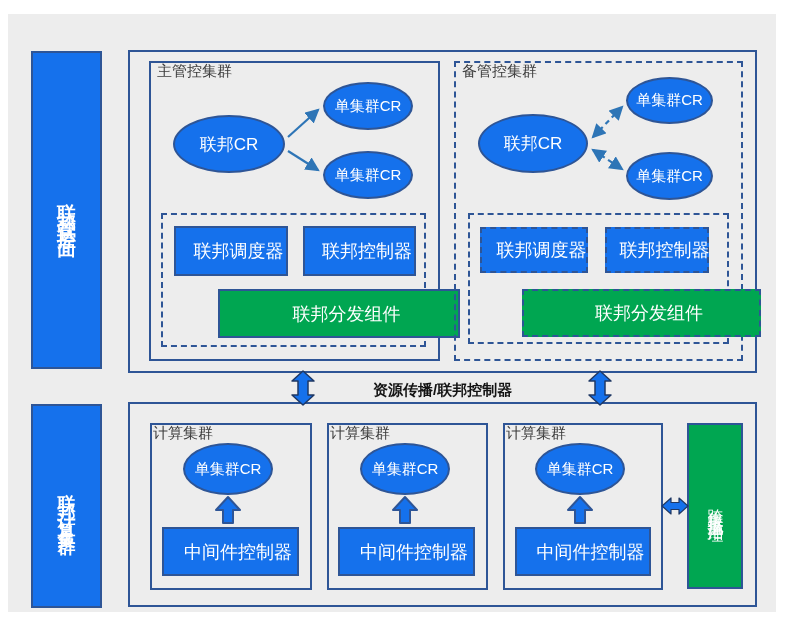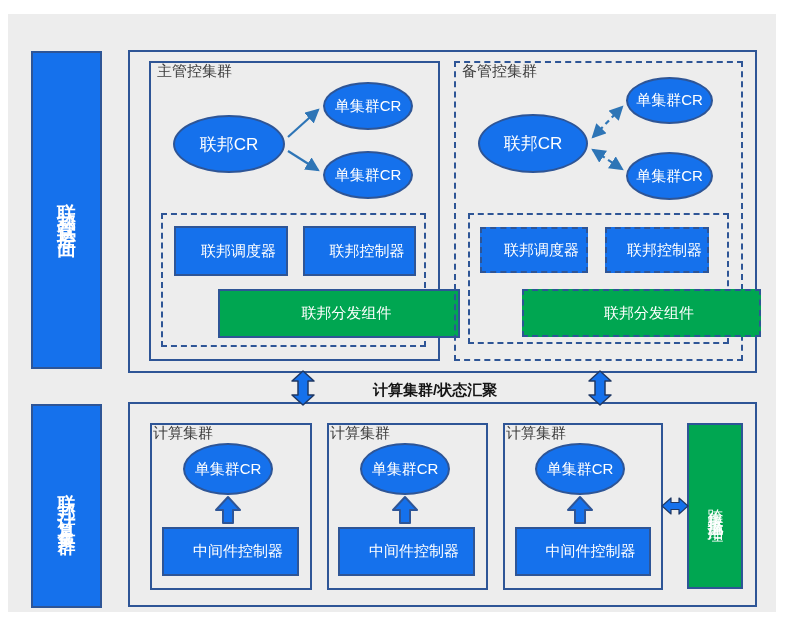--- a/index.html
+++ b/index.html
@@ -25,21 +25,21 @@
   }
   .ellipse{
     background:#1571EC;border:2px solid #2E5596;border-radius:50%;
     color:#fff;display:flex;align-items:center;justify-content:center;
     font-size:15px;white-space:nowrap;
   }
   .ellipse.big{font-size:17px;}
   .rect{
     background:#1571EC;border:2px solid #2E5596;
     color:#fff;display:flex;align-items:center;justify-content:center;
-    font-size:15px;white-space:nowrap;padding-left:15px;
+    font-size:18px;white-space:nowrap;padding-left:15px;
   }
   .rect.green{background:#00A651;margin-left:44px;}
   .rect.dashed{border-style:dashed;}
   .group-title{
     position:absolute;font-size:15px;color:#3C3C3C;white-space:nowrap;
   }
   .flow-label{
     position:absolute;font-size:15px;font-weight:bold;color:#141414;white-space:nowrap;
   }
   .traffic{
@@ -75,21 +75,21 @@
   <div class="abs frame-dashed" style="left:454px;top:61px;width:289px;height:300px;"></div>
   <div class="group-title" style="left:462px;top:62px;text-align:right;">备管控集群</div>
   <div class="abs ellipse big" style="left:478px;top:114px;width:110px;height:59px;">联邦CR</div>
   <div class="abs ellipse" style="left:626px;top:77px;width:87px;height:47px;">单集群CR</div>
   <div class="abs ellipse" style="left:626px;top:152px;width:87px;height:48px;">单集群CR</div>
   <div class="abs frame-dashed" style="left:468px;top:213px;width:261px;height:131px;"></div>
   <div class="abs rect dashed" style="left:480px;top:227px;width:108px;height:46px;">联邦调度器</div>
   <div class="abs rect dashed" style="left:605px;top:227px;width:104px;height:46px;">联邦控制器</div>
   <div class="abs rect green dashed" style="left:478px;top:289px;width:239px;height:48px;">联邦分发组件</div>
 
-  <div class="flow-label" style="left:373px;top:381px;">计算集群/状态汇聚</div>
+  <div class="flow-label" style="left:373px;top:381px;">资源传播/联邦控制器</div>
 
   <div class="abs frame" style="left:128px;top:402px;width:629px;height:205px;"></div>
 
   <div class="abs frame" style="left:150px;top:423px;width:162px;height:167px;"></div>
   <div class="group-title" style="left:153px;top:424px;">计算集群</div>
   <div class="abs ellipse" style="left:183px;top:443px;width:90px;height:52px;">单集群CR</div>
   <div class="abs rect" style="left:162px;top:527px;width:137px;height:49px;">中间件控制器</div>
 
   <div class="abs frame" style="left:327px;top:423px;width:161px;height:167px;"></div>
   <div class="group-title" style="left:330px;top:424px;">计算集群</div>

